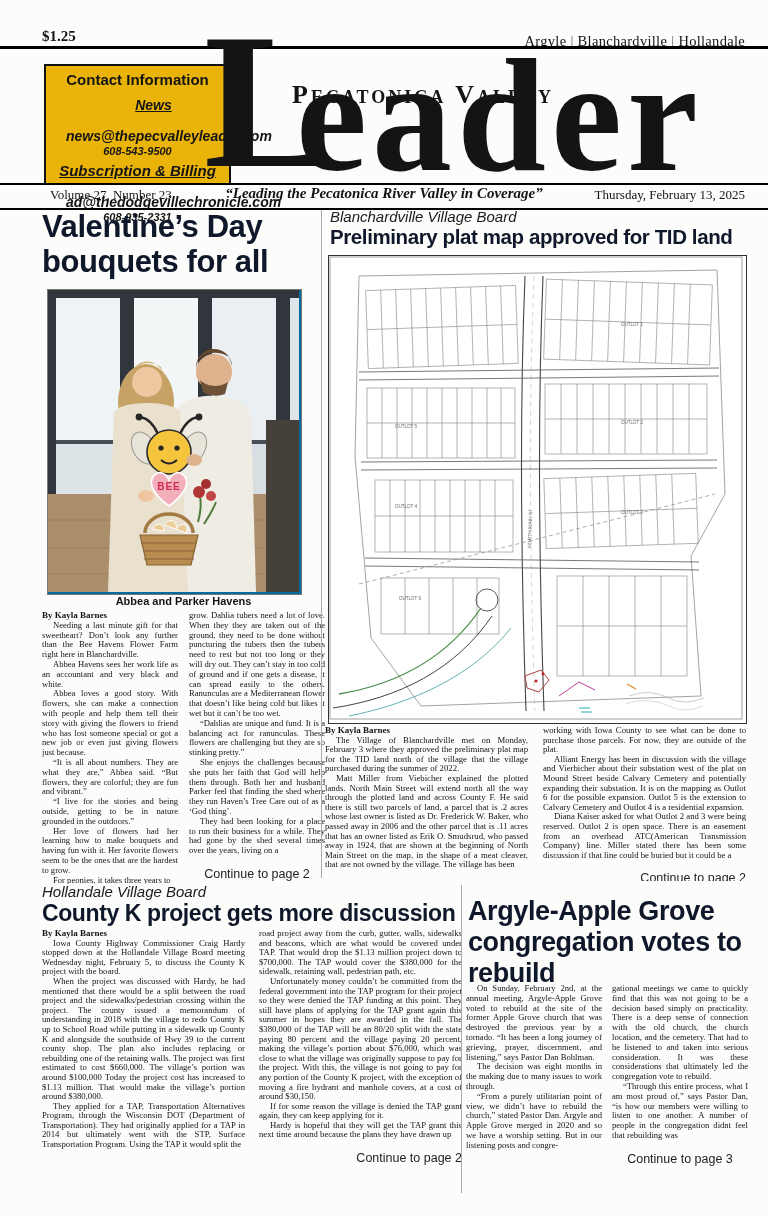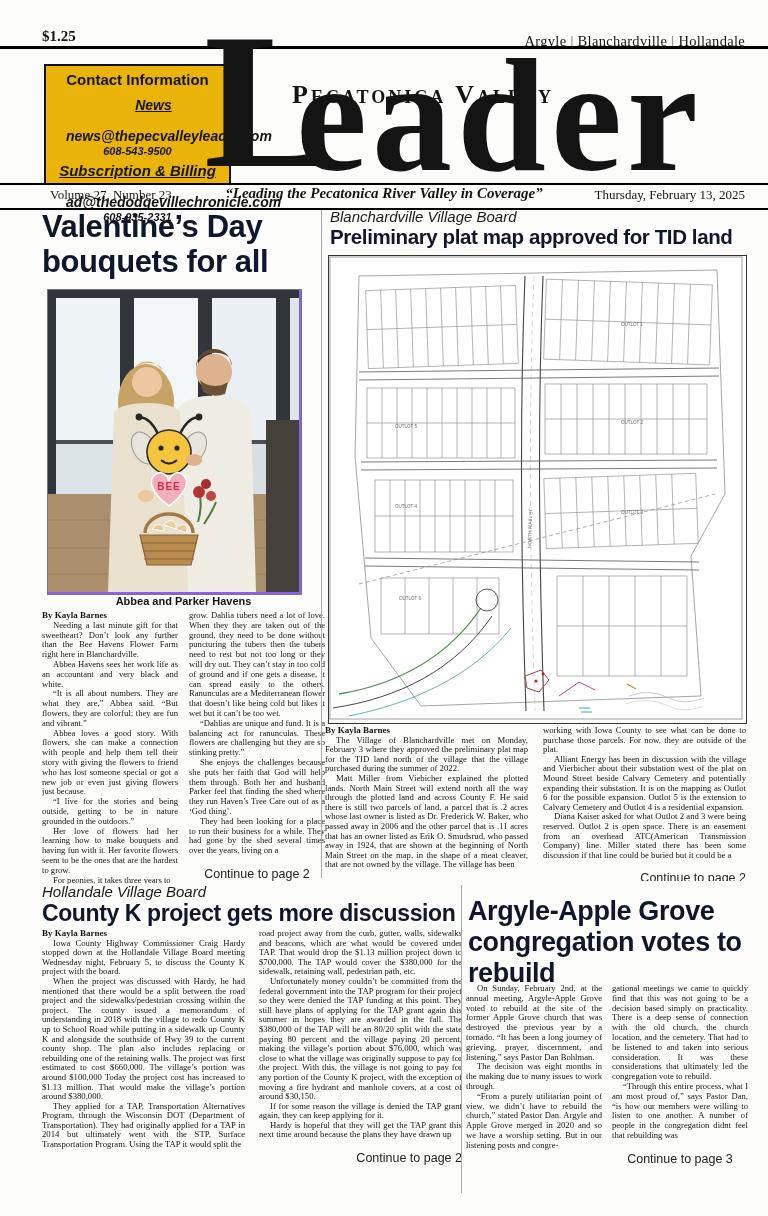--- a/index.html
+++ b/index.html
@@ -56,21 +56,21 @@
   .val-cols{left:42px;top:611px;width:283px;height:273px;gap:11px;}
   .val-cols .col{width:136px;}
   .plat-cols{left:325px;top:726px;width:421px;height:155px;gap:15px;}
   .plat-cols .col{width:203px;}
   .ck-cols{left:42px;top:929px;width:420px;height:240px;gap:14px;}
   .ck-cols .col{width:203px;}
   .ag-cols{left:466px;top:984px;width:282px;height:205px;gap:10px;}
   .ag-cols .col{width:136px;}
 
   
-  .photo{left:47px;top:289px;width:253px;height:304px;border:1px solid #777;background:#8b5cf6;}
+  .photo{left:47px;top:289px;width:253px;height:304px;border:1px solid #777;background:#0369a1;}
   .photo svg{display:block;}
   .caption{left:42px;top:595px;width:283px;text-align:center;font-family:"Liberation Sans",sans-serif;
            font-weight:bold;font-size:11px;}
 
   
   .map{left:328px;top:255px;width:417px;height:467px;border:1.5px solid #333;background:#fff;}
   .map svg{display:block;}
 
   
   .vrule{width:0;border-left:1px solid #aaa;}
@@ -173,22 +173,22 @@
   </svg>
 </div>
 <div class="abs caption">Abbea and Parker Havens</div>
 
 <div class="abs cols val-cols narrow">
   <div class="col">
     <span class="byline">By Kayla Barnes</span>
     <div>
         <p>Needing a last minute gift for that sweetheart? Don’t look any further than the Bee Havens Flower Farm right here in Blanchardville.</p>
         <p>Abbea Havens sees her work life as an accountant and very black and white.</p>
+        <p>Abbea loves a good story. With flowers, she can make a connection with people and help them tell their story with giving the flowers to friend who has lost someone special or got a new job or even just giving flowers just because.</p>
         <p>“It is all about numbers. They are what they are,” Abbea said. “But flowers, they are colorful; they are fun and vibrant.”</p>
-        <p>Abbea loves a good story. With flowers, she can make a connection with people and help them tell their story with giving the flowers to friend who has lost someone special or got a new job or even just giving flowers just because.</p>
         <p>“I live for the stories and being outside, getting to be in nature grounded in the outdoors.”</p>
         <p>Her love of flowers had her learning how to make bouquets and having fun with it. Her favorite flowers seem to be the ones that are the hardest to grow.</p>
         <p>For peonies, it takes three years to</p>
       </div>
   </div>
   <div class="col cont">
     <div>
         <p>grow. Dahlia tubers need a lot of love. When they they are taken out of the ground, they need to be done without puncturing the tubers then the tubers need to rest but not too long or they will dry out. They can’t stay in too cold of ground and if one gets a disease, it can spread easily to the others. Ranunculas are a Mediterranean flower that doesn’t like being cold but likes it wet but it can’t be too wet.</p>
         <p>“Dahlias are unique and fund. It is a balancing act for ranunculas. These flowers are challenging but they are so stinking pretty.”</p>
         <p>She enjoys the challenges because she puts her faith that God will help them through. Both her and husband Parker feel that finding the shed where they run Haven’s Tree Care out of as a ‘God thing’.</p>

